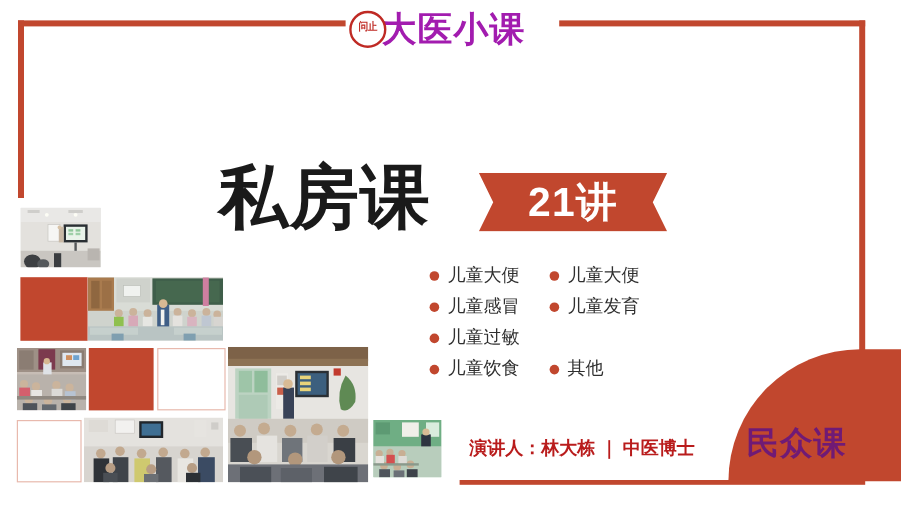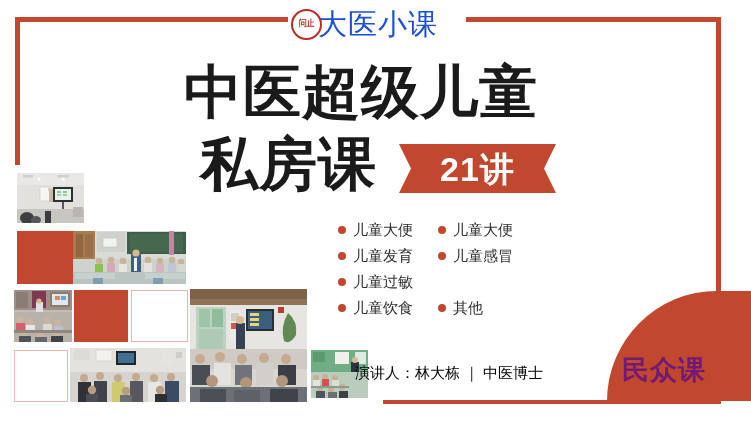--- a/index.html
+++ b/index.html
@@ -20,50 +20,50 @@
 
   
   .brand{position:absolute;left:291px;top:1px;height:46px;display:flex;align-items:center;}
   .seal{width:31px;height:31px;border-radius:50%;border:2.2px solid #bf2a24;
         display:flex;align-items:center;justify-content:center;position:relative;
         box-sizing:border-box;margin-right:-4px;z-index:3;background:#fff;}
   .seal-inner{font-family:"DejaVu Serif","Liberation Serif",serif;color:#bf2a24;
         font-size:9px;line-height:9.5px;font-weight:700;text-align:center;
         letter-spacing:-0.5px;transform:scaleX(0.9);}
   .brand-name{font-family:"DejaVu Serif","Liberation Serif",serif;font-size:29px;
-        font-weight:400;color:#1d4ed8;letter-spacing:1px;line-height:1;
+        font-weight:700;color:#a21caf;letter-spacing:1px;line-height:1;
         position:relative;z-index:2;}
 
   
   .title1{position:absolute;left:184px;top:63px;font-size:58px;line-height:1;
      font-family:"DejaVu Serif","Liberation Serif",serif;font-weight:700;color:#1a1a1a;
      letter-spacing:1px;white-space:nowrap;}
-  .title2{position:absolute;left:200px;top:135px;font-size:58px;line-height:1;
+  .title2{position:absolute;left:182px;top:135px;font-size:58px;line-height:1;
      font-family:"DejaVu Serif","Liberation Serif",serif;font-weight:700;color:#1a1a1a;
      letter-spacing:1px;white-space:nowrap;}
 
   
   .badge{position:absolute;left:399px;top:144px;width:157px;height:49px;background:#c1472e;
      -webkit-clip-path:polygon(0 0,157px 0,145px 24.5px,157px 49px,0 49px,12px 24.5px);
      clip-path:polygon(0 0,157px 0,145px 24.5px,157px 49px,0 49px,12px 24.5px);
      display:flex;align-items:center;justify-content:center;}
   .badge span{color:#fff;font-size:34px;font-weight:700;line-height:1;
      font-family:"Liberation Sans","DejaVu Sans",sans-serif;letter-spacing:1px;}
 
   
-  .topics{position:absolute;left:338px;top:222px;width:240px;}
+  .topics{position:absolute;left:358px;top:222px;width:240px;}
   .trow{display:flex;margin-bottom:11px;}
   .titem{display:flex;align-items:center;width:100px;}
   .dot{width:8px;height:8px;border-radius:50%;background:#c1472e;margin-right:7px;flex:0 0 auto;}
   .tlabel{font-size:15px;color:#2f2f2f;line-height:1;white-space:nowrap;
      font-family:"Liberation Sans","DejaVu Sans",sans-serif;}
 
   
-  .speaker{position:absolute;left:355px;top:364px;font-size:15px;color:#000000;
-     white-space:nowrap;font-family:"Liberation Sans","DejaVu Sans",sans-serif;}
+  .speaker{position:absolute;left:391px;top:364px;font-size:15px;color:#b91c1c;
+     white-space:nowrap;font-family:"Liberation Sans","DejaVu Sans",sans-serif;font-weight:bold;}
 
   
   .quarter{position:absolute;left:607px;top:291px;width:144px;height:110px;
      background:#c1472e;border-top-left-radius:144px;}
   .quarter-label{position:absolute;left:622px;top:356px;color:#701a75;font-size:27px;
      font-weight:700;letter-spacing:1px;line-height:1;white-space:nowrap;
      font-family:"DejaVu Serif","Liberation Serif",serif;z-index:4;}
 
   
   .tile{position:absolute;overflow:hidden;}
@@ -312,46 +312,45 @@
     </div>
   </div>
 
   <div class="brand">
     <div class="seal">
       <div class="seal-inner">问止</div>
     </div>
     <div class="brand-name">大医小课</div>
   </div>
 
-  <div class="title1">中医超级儿童</div>
   <div class="title2">私房课</div>
 
   <div class="badge">
     <span>21讲</span>
   </div>
 
   <div class="topics">
     <div class="trow">
       <div class="titem">
         <span class="dot"></span>
         <span class="tlabel">儿童大便</span>
       </div>
       <div class="titem">
         <span class="dot"></span>
         <span class="tlabel">儿童大便</span>
       </div>
     </div>
     <div class="trow">
       <div class="titem">
         <span class="dot"></span>
+        <span class="tlabel">儿童感冒</span>
+      </div>
+      <div class="titem">
+        <span class="dot"></span>
         <span class="tlabel">儿童发育</span>
-      </div>
-      <div class="titem">
-        <span class="dot"></span>
-        <span class="tlabel">儿童感冒</span>
       </div>
     </div>
     <div class="trow">
       <div class="titem">
         <span class="dot"></span>
         <span class="tlabel">儿童过敏</span>
       </div>
     </div>
     <div class="trow">
       <div class="titem">

